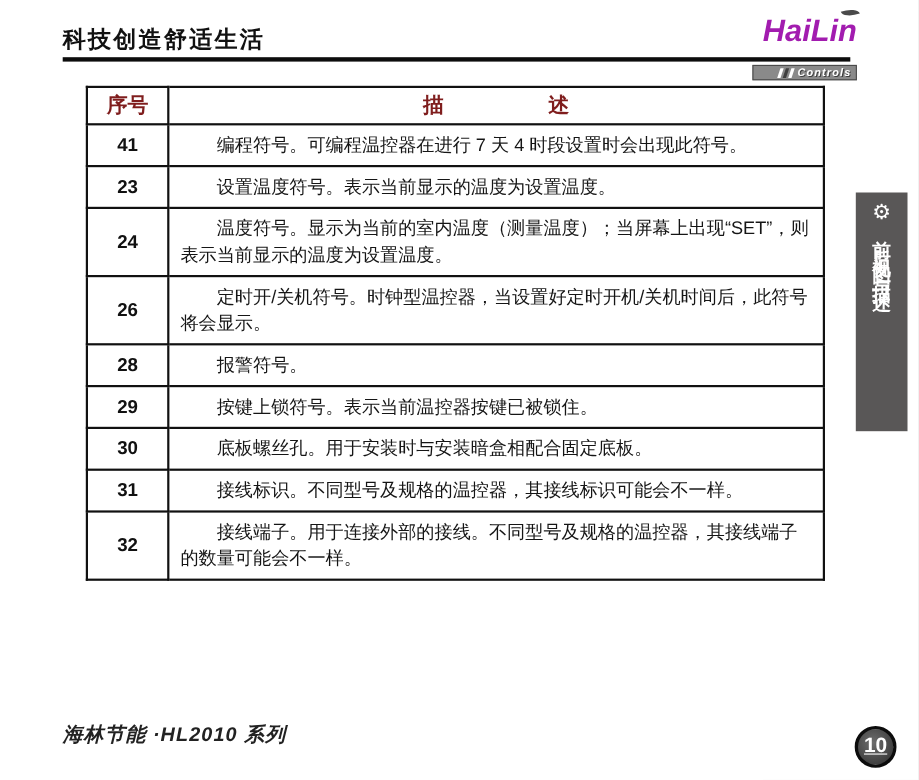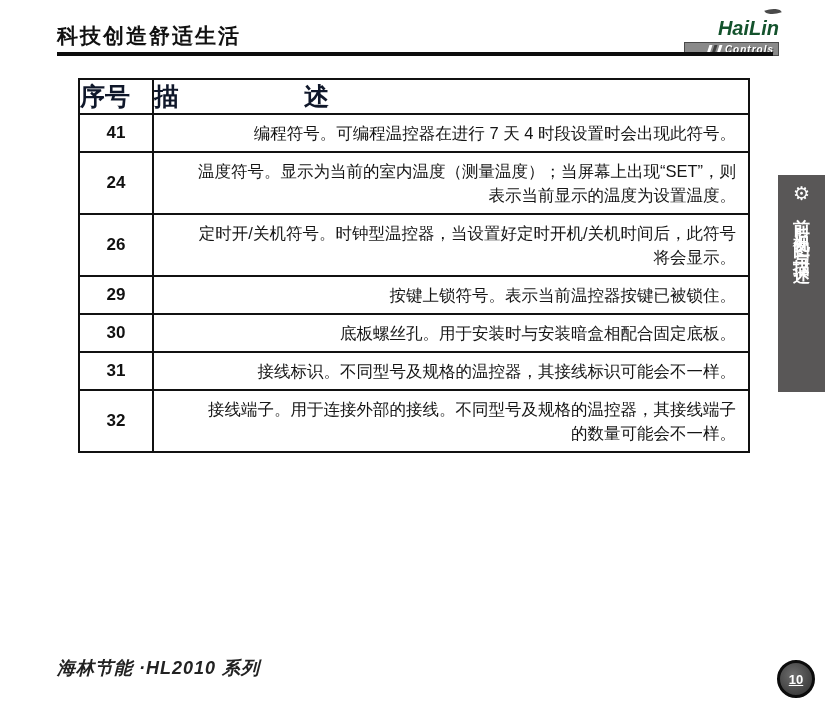--- a/index.html
+++ b/index.html
@@ -24,34 +24,34 @@
   .header-rule {
     position: absolute; left: 57px; top: 52px;
     width: 716px; height: 4px; background: #0d0d0d;
   }
   .logo {
     position: absolute; left: 684px; top: 16px; width: 95px;
     text-align: right;
   }
   .logo-brand {
     position: relative;
-    font-size: 20px; font-weight: bold; font-style: italic;
-    color: #14532d; letter-spacing: 0px; line-height: 24px;
+    font-size: 28px; font-weight: bold; font-style: italic;
+    color: #a21caf; letter-spacing: 0px; line-height: 24px;
     font-family: "Liberation Sans", sans-serif;
     text-align: right;
   }
   .logo-leaf {
     position: absolute; right: -2px; top: -8px;
     width: 16px; height: 7px;
     background: #4a4a4a;
     border-radius: 0 100% 0 100%;
     transform: rotate(-18deg);
   }
   .logo-sub {
-    margin-top: 2px;
+    margin-top: 19px;
     display: flex; align-items: center; justify-content: flex-end;
     background: #8a8a8a; border: 1px solid #4a4a4a;
     height: 14px; padding: 0 4px 0 2px;
   }
   .logo-bars { display: flex; gap: 2px; margin-right: 4px; }
   .logo-bars span {
     display: block; width: 3px; height: 9px; background: #fff;
     transform: skewX(-18deg);
   }
   .logo-bars span:nth-child(2) { background: #3f3f3f; }
@@ -63,26 +63,25 @@
 
   
   table.desc-table {
     position: absolute; left: 78px; top: 78px;
     width: 672px;
     border-collapse: collapse;
     table-layout: fixed;
   }
   .desc-table th, .desc-table td {
     border: 2px solid #111;
-    text-align: right;
   }
   .desc-table col.c-no { width: 74px; }
   .desc-table th {
-    height: 34px; font-size: 25px; font-weight: bold;
-    text-align: left; vertical-align: middle; color: #0f172a;
+    height: 34px; font-size: 19px; font-weight: bold;
+    text-align: center; vertical-align: middle; color: #7f1d1d;
   }
   .desc-table td.no {
     height: 37px;
     text-align: center; vertical-align: middle;
     font-size: 17px; font-weight: bold; color: #111;
   }
   .desc-table td.desc {
     font-size: 16.5px; line-height: 24px;
     padding: 6px 12px 6px 10px;
     vertical-align: middle; color: #151515;
@@ -115,21 +114,21 @@
     color: #222; letter-spacing: 1px;
   }
   .page-badge {
     position: absolute; left: 777px; top: 660px;
     width: 38px; height: 38px; border-radius: 50%;
     background: radial-gradient(circle at 42% 38%, #6e6e6e 0%, #4a4a4a 55%, #2e2e2e 100%);
     border: 3px solid #0c0c0c;
     display: flex; align-items: center; justify-content: center;
   }
   .page-badge span {
-    color: #fff; font-size: 13px; font-weight: bold;
+    color: #fff; font-size: 19px; font-weight: bold;
     font-family: "Liberation Sans", sans-serif;
     text-decoration: underline;
   }
 </style>
 </head>
 <body>
 
 <div class="page">
 
   <div class="slogan">科技创造舒适生活</div>
@@ -163,37 +162,49 @@
       </tr>
     </thead>
     <tbody>
     <tr>
       <td class="no">41</td>
       <td class="desc">
             <p>编程符号。可编程温控器在进行 7 天 4 时段设置时会出现此符号。</p>
           </td>
     </tr>
 
+    <tr>
+      <td class="no">23</td>
+      <td class="desc">
+            <p>设置温度符号。表示当前显示的温度为设置温度。</p>
+          </td>
+    </tr>
 
     <tr>
       <td class="no">24</td>
       <td class="desc">
             <p>温度符号。显示为当前的室内温度（测量温度）；当屏幕上出现“SET”，则表示当前显示的温度为设置温度。</p>
           </td>
     </tr>
 
 
     <tr>
       <td class="no">26</td>
       <td class="desc">
             <p>定时开/关机符号。时钟型温控器，当设置好定时开机/关机时间后，此符号将会显示。</p>
           </td>
     </tr>
 
 
+    <tr>
+      <td class="no">28</td>
+      <td class="desc">
+            <p>报警符号。</p>
+          </td>
+    </tr>
 
     <tr>
       <td class="no">29</td>
       <td class="desc">
             <p>按键上锁符号。表示当前温控器按键已被锁住。</p>
           </td>
     </tr>
 
     <tr>
       <td class="no">30</td>

